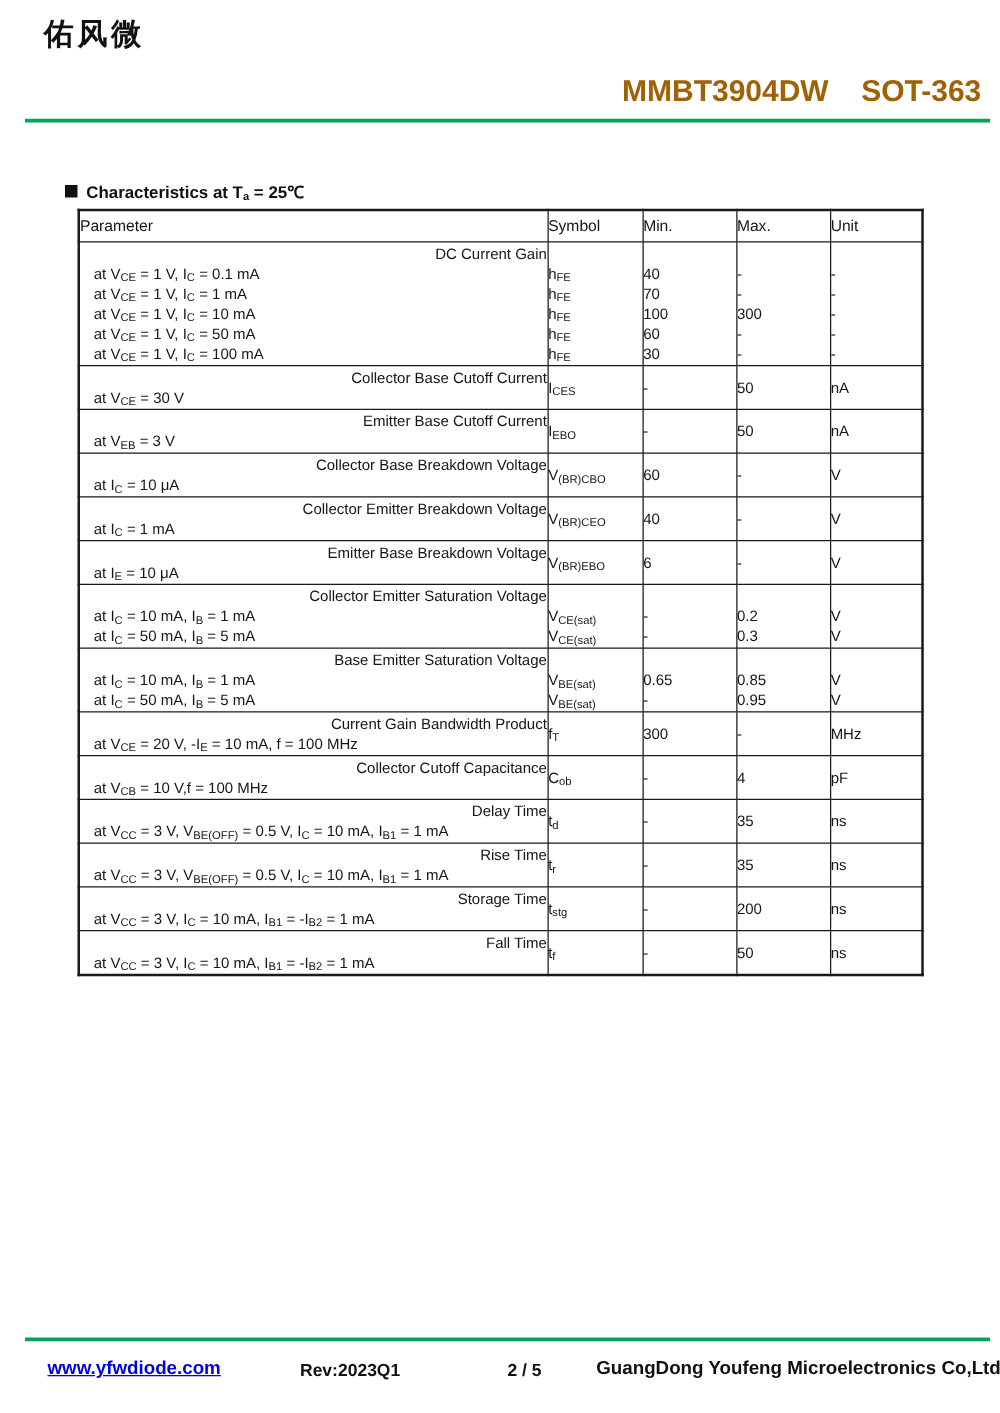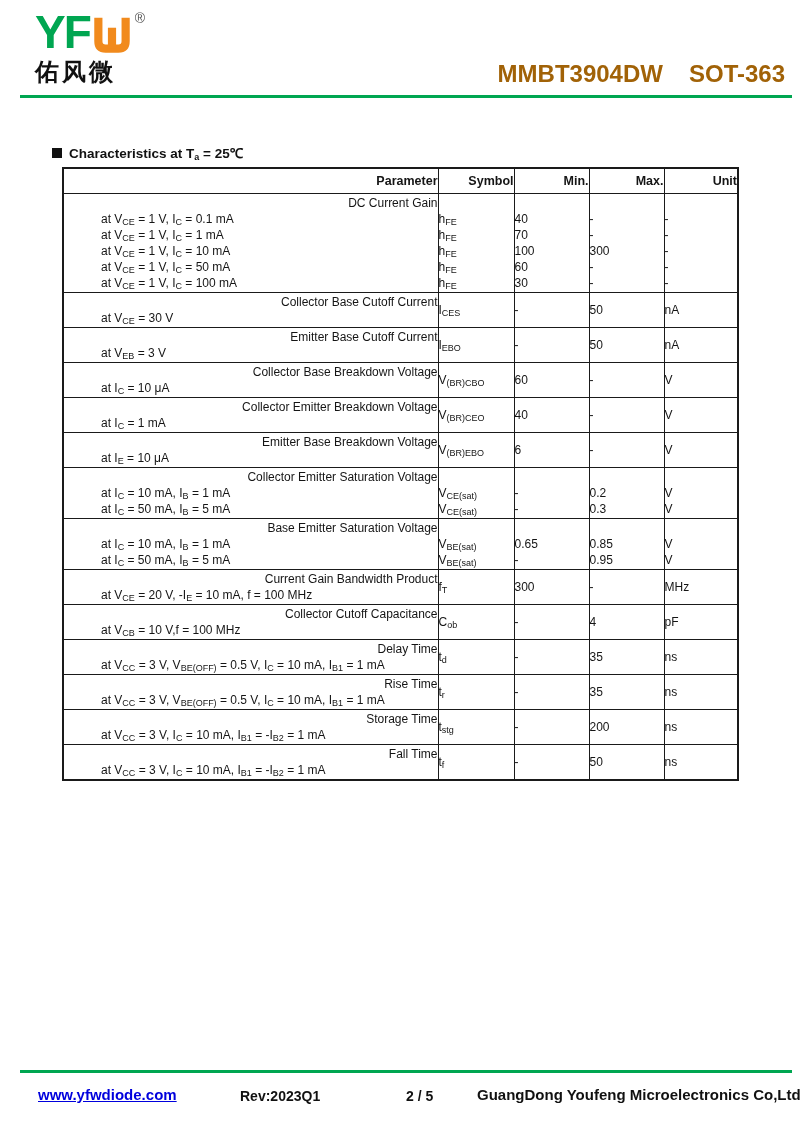--- a/index.html
+++ b/index.html
@@ -53,26 +53,26 @@
     width: 675px; border: 2px solid #1a1a1a;
     font-size: 12px; color: #151515;
   }
   table.char col.c1 { width: 375px; }
   table.char col.c2 { width: 76px; }
   table.char col.c3 { width: 75px; }
   table.char col.c4 { width: 75px; }
   table.char col.c5 { width: 74px; }
   table.char th, table.char td { border: 1px solid #1a1a1a; padding: 1px 0; }
   table.char th {
-    font-weight: bold; font-size: 12.5px; text-align: right;
+    font-weight: normal; font-size: 12.5px; text-align: left;
     height: 22px; vertical-align: middle;
   }
   td.c-param { vertical-align: top; }
   .p-title { line-height: 16px; padding-left: 8px; text-align: right; }
-  .p-cond  { line-height: 16px; padding-left: 21px; margin-left: 16px; }
+  .p-cond  { line-height: 16px; padding-left: 11px; }
   td.c-val { text-align: left; vertical-align: middle; }
   td.c-val.multi { vertical-align: top; }
   .v-line { line-height: 16px; }
   .v-spacer { height: 16px; }
   sub { font-size: 9px; line-height: 0; vertical-align: -2px; letter-spacing: 0; }
 
   
   .footer-item { position: absolute; white-space: nowrap; }
   .f-link {
     left: 38px; top: 1086px;
@@ -82,28 +82,20 @@
   .f-rev { left: 240px; top: 1088px; font-size: 14px; font-weight: bold; color: #111; text-align: center; }
   .f-page { left: 406px; top: 1088px; font-size: 14px; font-weight: bold; color: #111; }
   .f-company { left: 477px; top: 1086px; font-size: 15px; font-weight: bold; color: #111; }
 </style>
 </head>
 <body>
 
 <div class="page">
 
   <div class="logo">
-    <div class="logo-top">
-      <span class="logo-yf">YF</span>
-      <svg class="logo-w" width="40" height="40" viewBox="0 0 44 40">
-        <path d="M7 1 V27 Q7 35 15 35 H29 Q37 35 37 27 V1" fill="none" stroke="#f18a1d" stroke-width="9"></path>
-        <path d="M22 35 V12" fill="none" stroke="#f18a1d" stroke-width="9"></path>
-      </svg>
-      <span class="logo-reg">®</span>
-    </div>
     <div class="logo-cn">佑风微</div>
   </div>
 
   <div class="doc-title">
     <span>MMBT3904DW</span>
     <span>SOT-363</span>
   </div>
 
   <div class="rule rule-top"></div>
 

